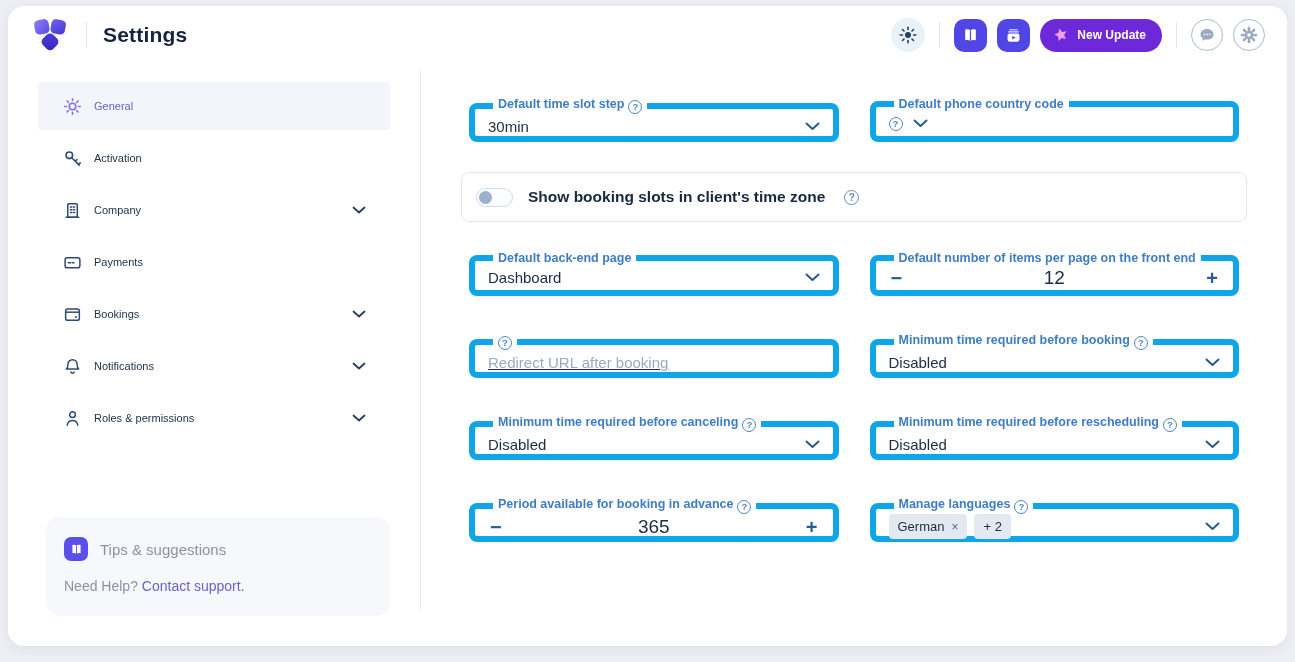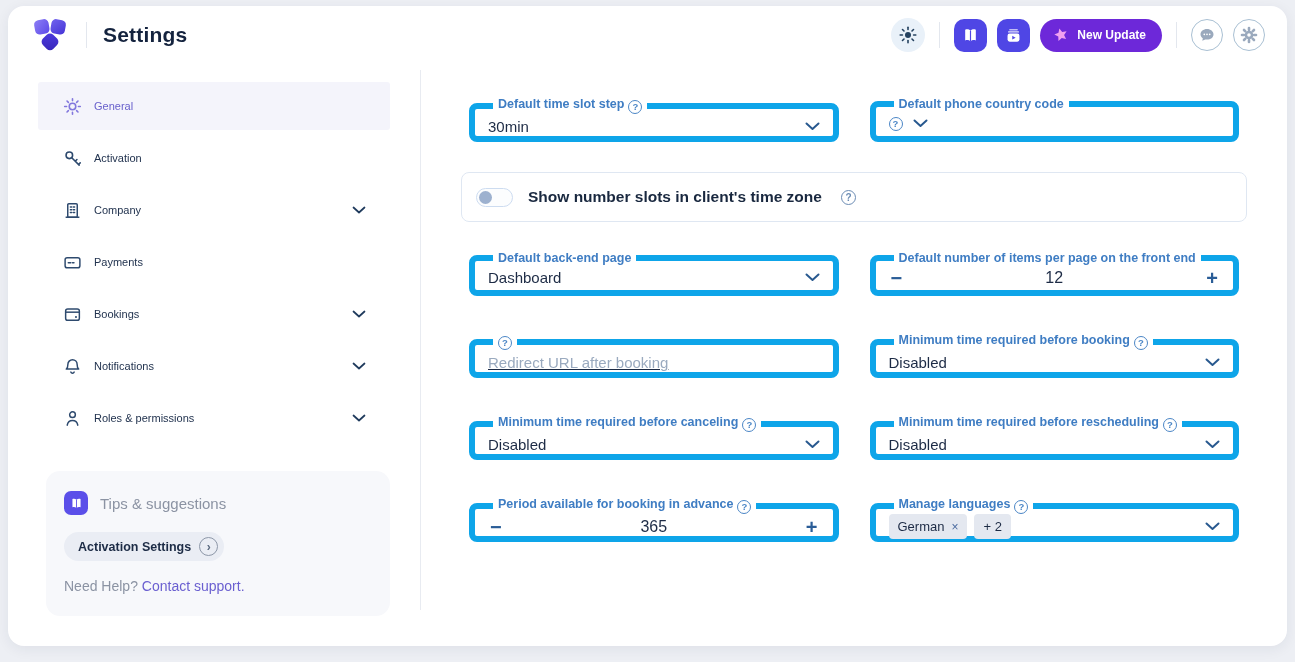--- a/index.html
+++ b/index.html
@@ -63,21 +63,21 @@
     border-radius:50%; font-size:9.5px; font-weight:700; color:#4b86c6; align-items:center;
     justify-content:center; vertical-align:-2px; margin-left:4px; }
   .field-inner { display:flex; align-items:center; height:26px; gap:10px; }
   .value { font-size:15px; color:#1d2b45; flex:1; white-space:nowrap; overflow:hidden; }
   .chevron-down { flex:none; }
   .url-input { border:none; outline:none; width:100%; font-size:15px; color:#1d2b45;
     font-family:inherit; background:transparent; padding:0;text-decoration:underline; }
   .url-input::placeholder { color:#9aaabf; }
   .step-btn { font-size:20px; color:#2a5d97; font-weight:600; line-height:1; cursor:pointer;
     background:none; border:none; padding:0 2px; font-family:inherit; }
-  .step-value { flex:1; text-align:center; font-size:16px; color:#1d2b45; }
+  .step-value { flex:1; text-align:center; font-size:19px; color:#1d2b45; }
   .toggle-box { grid-column:1 / -1; border:1px solid #dfe7f2; border-radius:8px; height:50px;
     display:flex; align-items:center; padding:0 14px; gap:15px; }
   .switch { width:37px; height:19px; border-radius:10px; border:1px solid #cddcf0;
     background:#fcfdfe; position:relative; flex:none; cursor:pointer; }
   .switch .knob { position:absolute; left:2px; top:2px; width:13px; height:13px;
     border-radius:50%; background:#9db1cf; }
   .toggle-label { font-size:15.5px; font-weight:700; color:#19283f; }
   .tgl-q { border-color:#6b8cb4; color:#6b8cb4; width:15px; height:15px; font-size:10px; }
   .tag { background:#e4e8f0; border-radius:4px; height:25px; padding:0 9px; font-size:13px;
     color:#1d2b45; display:inline-flex; align-items:center; gap:7px; flex:none; }
@@ -267,24 +267,20 @@
       <div class="tips">
         <div class="tips-head">
           <div class="tips-book icon-center">
             <svg width="13" height="13" viewBox="0 0 16 16">
               <path d="M8 3.4C6.6 2.1 4.8 1.9 3 2.5v10.1c1.8-.6 3.6-.4 5 .9 1.4-1.3 3.2-1.5 5-.9V2.5c-1.8-.6-3.6-.4-5 .9z" fill="#fff"></path>
               <path d="M8 3.4v10.1" stroke="#5b4fe9" stroke-width="1.1"></path>
             </svg>
           </div>
           <span>Tips &amp; suggestions</span>
         </div>
-        <button class="tips-pill">
-          <span>Activation Settings</span>
-          <span class="pill-chevron icon-center">›</span>
-        </button>
         <div class="help-line">
           <span>Need Help?</span>
           <a class="help-link">Contact support.</a>
         </div>
       </div>
     </div>
 
     <div class="vdivider"></div>
 
     <div class="main">
@@ -307,21 +303,21 @@
             <svg class="chevron-down" width="15" height="9" viewBox="0 0 15 9" fill="none">
                 <path d="M1.5 1.5l6 5.5 6-5.5" stroke="#28598f" stroke-width="2" stroke-linecap="round" stroke-linejoin="round"></path>
               </svg>
           </div>
         </fieldset>
 
         <div class="toggle-box">
           <div class="switch">
             <div class="knob"></div>
           </div>
-          <span class="toggle-label">Show number slots in client's time zone</span>
+          <span class="toggle-label">Show booking slots in client's time zone</span>
           <span class="q-icon tgl-q">?</span>
         </div>
 
         <fieldset class="field">
           <legend><span>Default back-end page</span></legend>
           <div class="field-inner">
             <span class="value">Dashboard</span>
             <svg class="chevron-down" width="15" height="9" viewBox="0 0 15 9" fill="none">
                 <path d="M1.5 1.5l6 5.5 6-5.5" stroke="#28598f" stroke-width="2" stroke-linecap="round" stroke-linejoin="round"></path>
               </svg>

